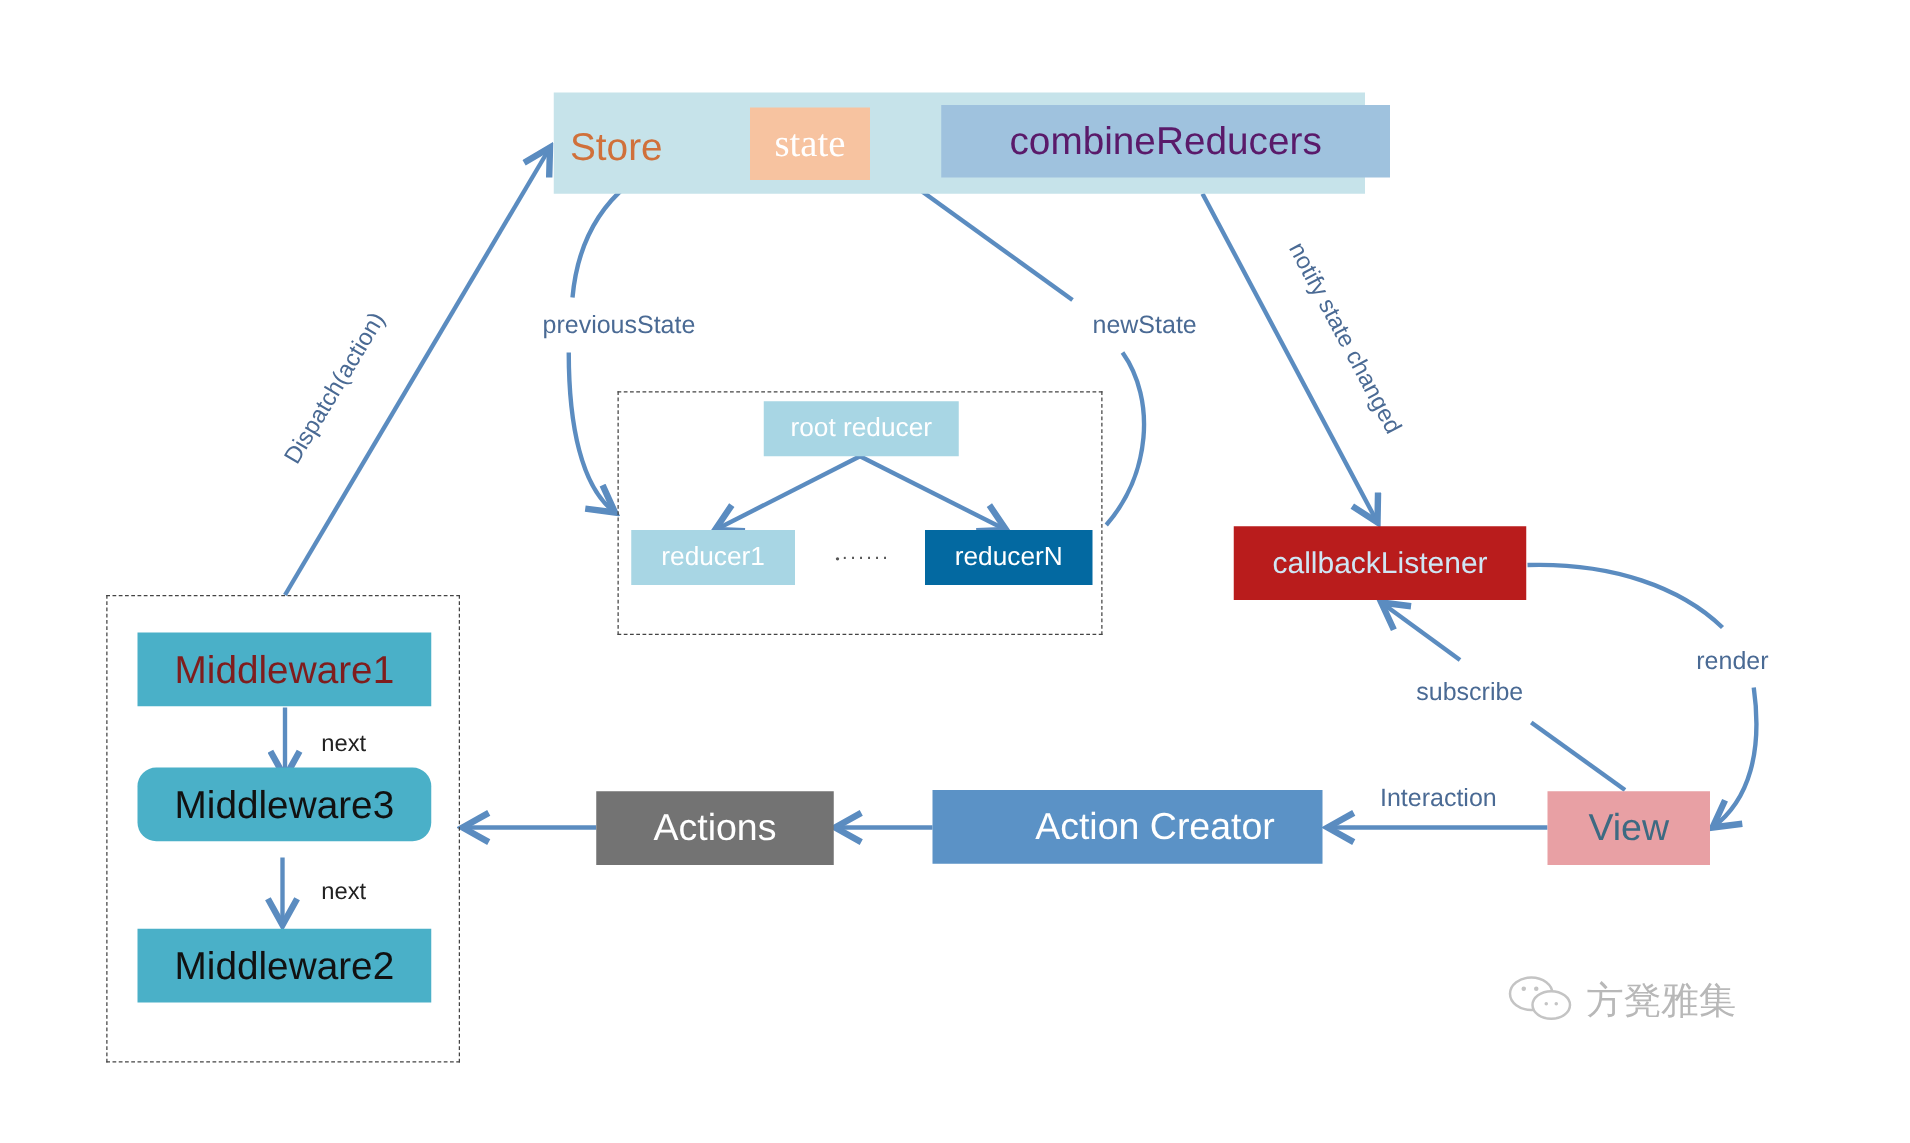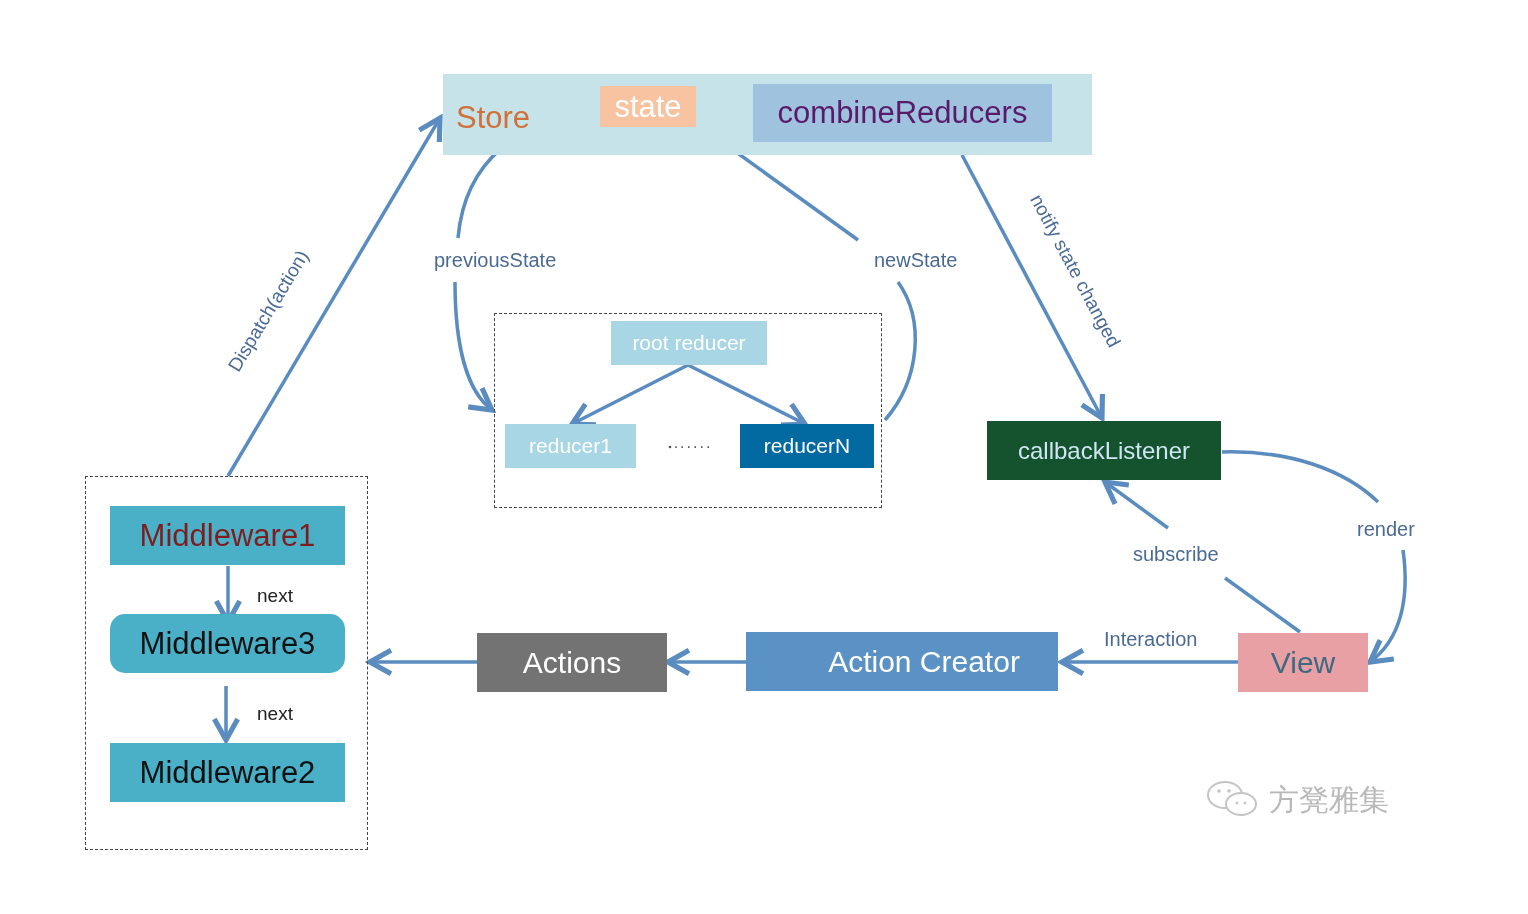--- a/index.html
+++ b/index.html
@@ -50,35 +50,35 @@
     <path d="M228,566 L228,622" marker-end="url(#ah)"></path>
     <path d="M226,686 L226,740" marker-end="url(#ah)"></path>
   </g>
   <g fill="#555">
     <circle cx="670" cy="447" r="1.3"></circle>
   </g>
 </svg>
 
 <div class="node" style="left:443px;top:74px;width:649px;height:81px;background:#c6e3ea;justify-content:flex-start;"></div>
 <div class="node" style="left:456px;top:98px;height:40px;font-size:31px;color:#d0703a;">Store</div>
-<div class="node" style="left:600px;top:86px;width:96px;height:41px;background:#f7c3a0;color:#ffffff;font-size:31px;">state</div>
-<div class="node" style="left:753px;top:84px;width:299px;height:58px;background:#9fc2de;color:#5a1a6a;font-size:31px;">combineReducers</div>
+<div class="node" style="left:600px;top:86px;width:96px;height:58px;background:#f7c3a0;color:#ffffff;font-size:31px;font-family:Liberation Serif, serif;">state</div>
+<div class="node" style="left:753px;top:84px;width:359px;height:58px;background:#9fc2de;color:#5a1a6a;font-size:31px;">combineReducers</div>
 
 <div class="lbl" style="left:434px;top:249px;">previousState</div>
 <div class="lbl" style="left:874px;top:249px;">newState</div>
 <div class="lbl" style="left:200px;top:300px;transform:rotate(-59deg);transform-origin:center;font-size:19px;">Dispatch(action)</div>
 <div class="lbl" style="left:990px;top:260px;transform:rotate(62deg);transform-origin:center;font-size:19px;">notify state changed</div>
 
 <div class="dash" style="left:494px;top:313px;width:388px;height:195px;"></div>
 <div class="node" style="left:611px;top:321px;width:156px;height:44px;background:#a8d6e4;color:#ffffff;font-size:21px;">root reducer</div>
 <div class="node" style="left:505px;top:424px;width:131px;height:44px;background:#a8d6e4;color:#ffffff;font-size:21px;">reducer1</div>
 <div class="node" style="left:660px;top:428px;width:66px;height:30px;color:#555;font-size:16px;letter-spacing:2px;">......</div>
 <div class="node" style="left:740px;top:424px;width:134px;height:44px;background:#0369a1;color:#ffffff;font-size:21px;">reducerN</div>
 
-<div class="node" style="left:987px;top:421px;width:234px;height:59px;background:#14532d;color:#cfe6f4;font-size:24px;">callbackListener</div>
+<div class="node" style="left:987px;top:421px;width:234px;height:59px;background:#b91c1c;color:#cfe6f4;font-size:24px;">callbackListener</div>
 <div class="lbl" style="left:1133px;top:543px;">subscribe</div>
 <div class="lbl" style="left:1357px;top:518px;">render</div>
 
 <div class="node" style="left:477px;top:633px;width:190px;height:59px;background:#737373;color:#ffffff;font-size:30px;">Actions</div>
 <div class="node" style="left:746px;top:632px;width:312px;height:59px;background:#5b92c6;color:#ffffff;font-size:30px;padding-left:44px;">Action Creator</div>
 <div class="lbl" style="left:1104px;top:628px;">Interaction</div>
 <div class="node" style="left:1238px;top:633px;width:130px;height:59px;background:#e8a0a4;color:#3d6a82;font-size:30px;">View</div>
 
 <div class="dash" style="left:85px;top:476px;width:283px;height:374px;"></div>
 <div class="node" style="left:110px;top:506px;width:235px;height:59px;background:#4ab0c8;color:#7f1d1d;font-size:31px;">Middleware1</div>

